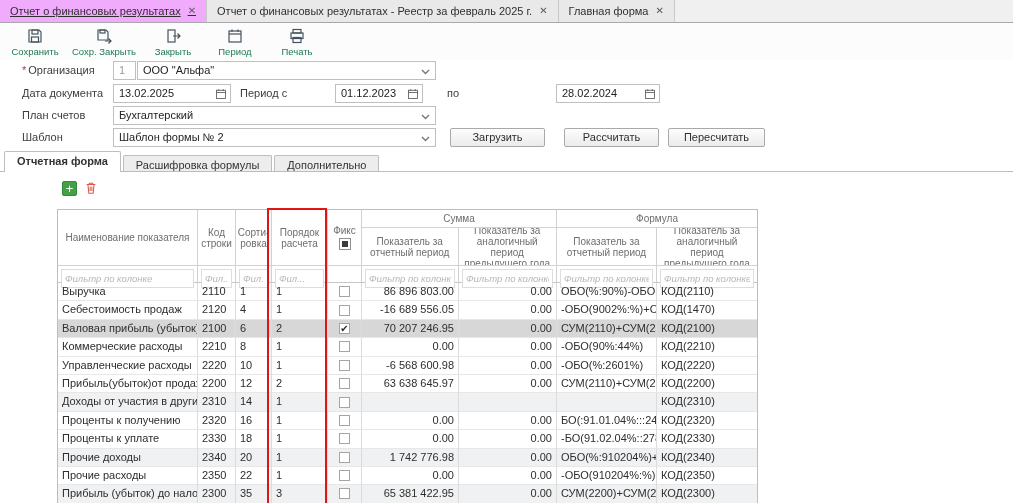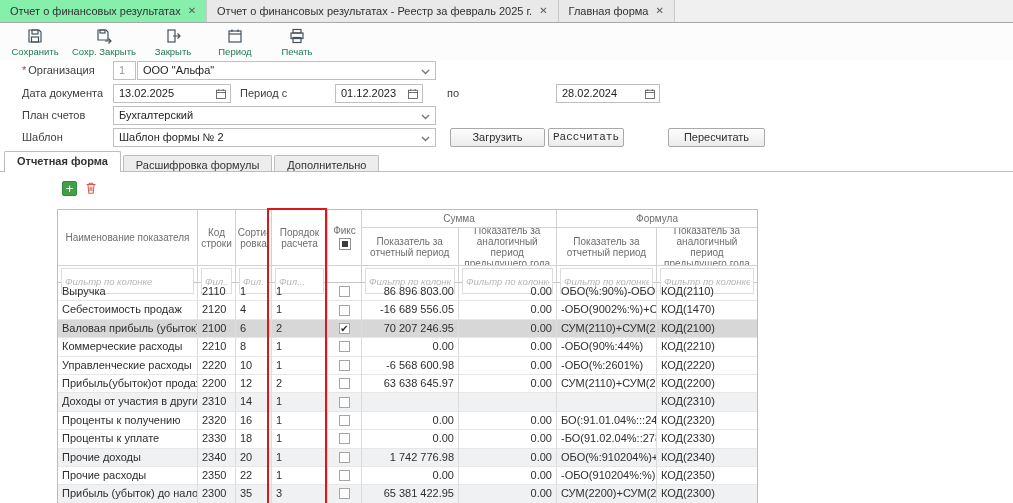--- a/index.html
+++ b/index.html
@@ -5,21 +5,21 @@
   * { margin:0; padding:0; box-sizing:border-box; }
   html,body { width:1013px; height:503px; overflow:hidden; background:#fff;
     font-family:"Liberation Sans", sans-serif; color:#333; }
   .page { position:relative; width:1013px; height:503px; }
 
   
   .tabbar { position:absolute; top:0; left:0; right:0; height:23px; background:#f0f0f0;
     border-bottom:1px solid #a8a8a8; display:flex; align-items:stretch; }
   .wtab { display:flex; align-items:center; gap:7px; padding:0 10px; font-size:11px;
     color:#303030; background:#e9e9e9; border-right:1px solid #c9c9c9; cursor:pointer; white-space:nowrap; }
-  .wtab.active { background:#86efac; }
+  .wtab.active { background:#f0abfc;text-decoration:underline; }
   .wtab .x { color:#5a5a5a; font-size:10px; line-height:10px; }
 
   
   .toolbar { position:absolute; top:23px; left:0; right:0; height:37px; background:#fcfcfc;
     display:flex; align-items:flex-start; padding:4px 6px 0 6px; gap:4px; }
   .tool { display:flex; flex-direction:column; align-items:center; justify-content:flex-start;
     min-width:58px; padding:1px 4px; cursor:pointer; }
   .tool svg { width:16px; height:16px; stroke:#45535e; fill:none; stroke-width:1.2; }
   .tool .tlabel { font-size:9.5px; color:#1c7a52; margin-top:2px; white-space:nowrap; }
 
@@ -66,21 +66,21 @@
     text-align:center; color:#6e6e6e; }
   .gsub { display:flex; height:37px; }
   .gsub .hcell { height:37px; }
   .selall { width:12px; height:12px; border:1px solid #8f8f8f; background:#fff; margin-top:2px;
     display:flex; align-items:center; justify-content:center; cursor:pointer; }
   .selall-in { width:6px; height:6px; background:#3c3c3c; }
 
   .filters { display:flex; height:18px; border-top:1px solid #d2d2d2; border-bottom:1px solid #c6c6c6; }
   .fcell { border-right:1px solid #d2d2d2; padding:2px 3px; }
   .fcell:last-child { border-right:none; }
-  .fcell input { width:100%; height:26px; border:1px solid #ddd; font-size:9.5px; font-style:italic;
+  .fcell input { width:100%; height:19px; border:1px solid #ddd; font-size:9.5px; font-style:italic;
     padding:0 3px; color:#555; background:#fff; font-family:"Liberation Sans", sans-serif; }
   .fcell input::placeholder { color:#b6b6b6; font-style:italic; }
 
   .tbody { }
   .trow { display:flex; height:18.4px; background:#fff; cursor:pointer; }
   .trow.alt { background:#eff1f3; }
   .trow.sel { background:#d7d7d7; }
   .tcell { border-right:1px solid #dcdcdc; border-bottom:1px solid #e7e7e7; font-size:11px;
     line-height:17px; padding:0 4px; white-space:nowrap; overflow:hidden; color:#2e2e2e; }
   .tcell:last-child { border-right:none; }
@@ -212,21 +212,21 @@
 
   <div class="frow" style="top:128px;">
     <span class="flabel">Шаблон</span>
     <div class="inp" style="left:113px; width:323px;">
       <span>Шаблон формы № 2</span>
       <svg class="chev" viewBox="0 0 9 6">
           <polyline points="1,1 4.5,4.5 8,1"></polyline>
         </svg>
     </div>
     <div class="btn" style="left:450px; width:95px;">Загрузить</div>
-    <div class="btn" style="left:548px; width:76px;font-family:Liberation Mono, monospace;">Рассчитать</div>
+    <div class="btn" style="left:564px; width:95px;">Рассчитать</div>
     <div class="btn" style="left:668px; width:97px;">Пересчитать</div>
   </div>
 
   <div class="subtabs">
     <div class="stab active">Отчетная форма</div>
     <div class="stab">Расшифровка формулы</div>
     <div class="stab">Дополнительно</div>
   </div>
 
   <div class="addbtn">+</div>

